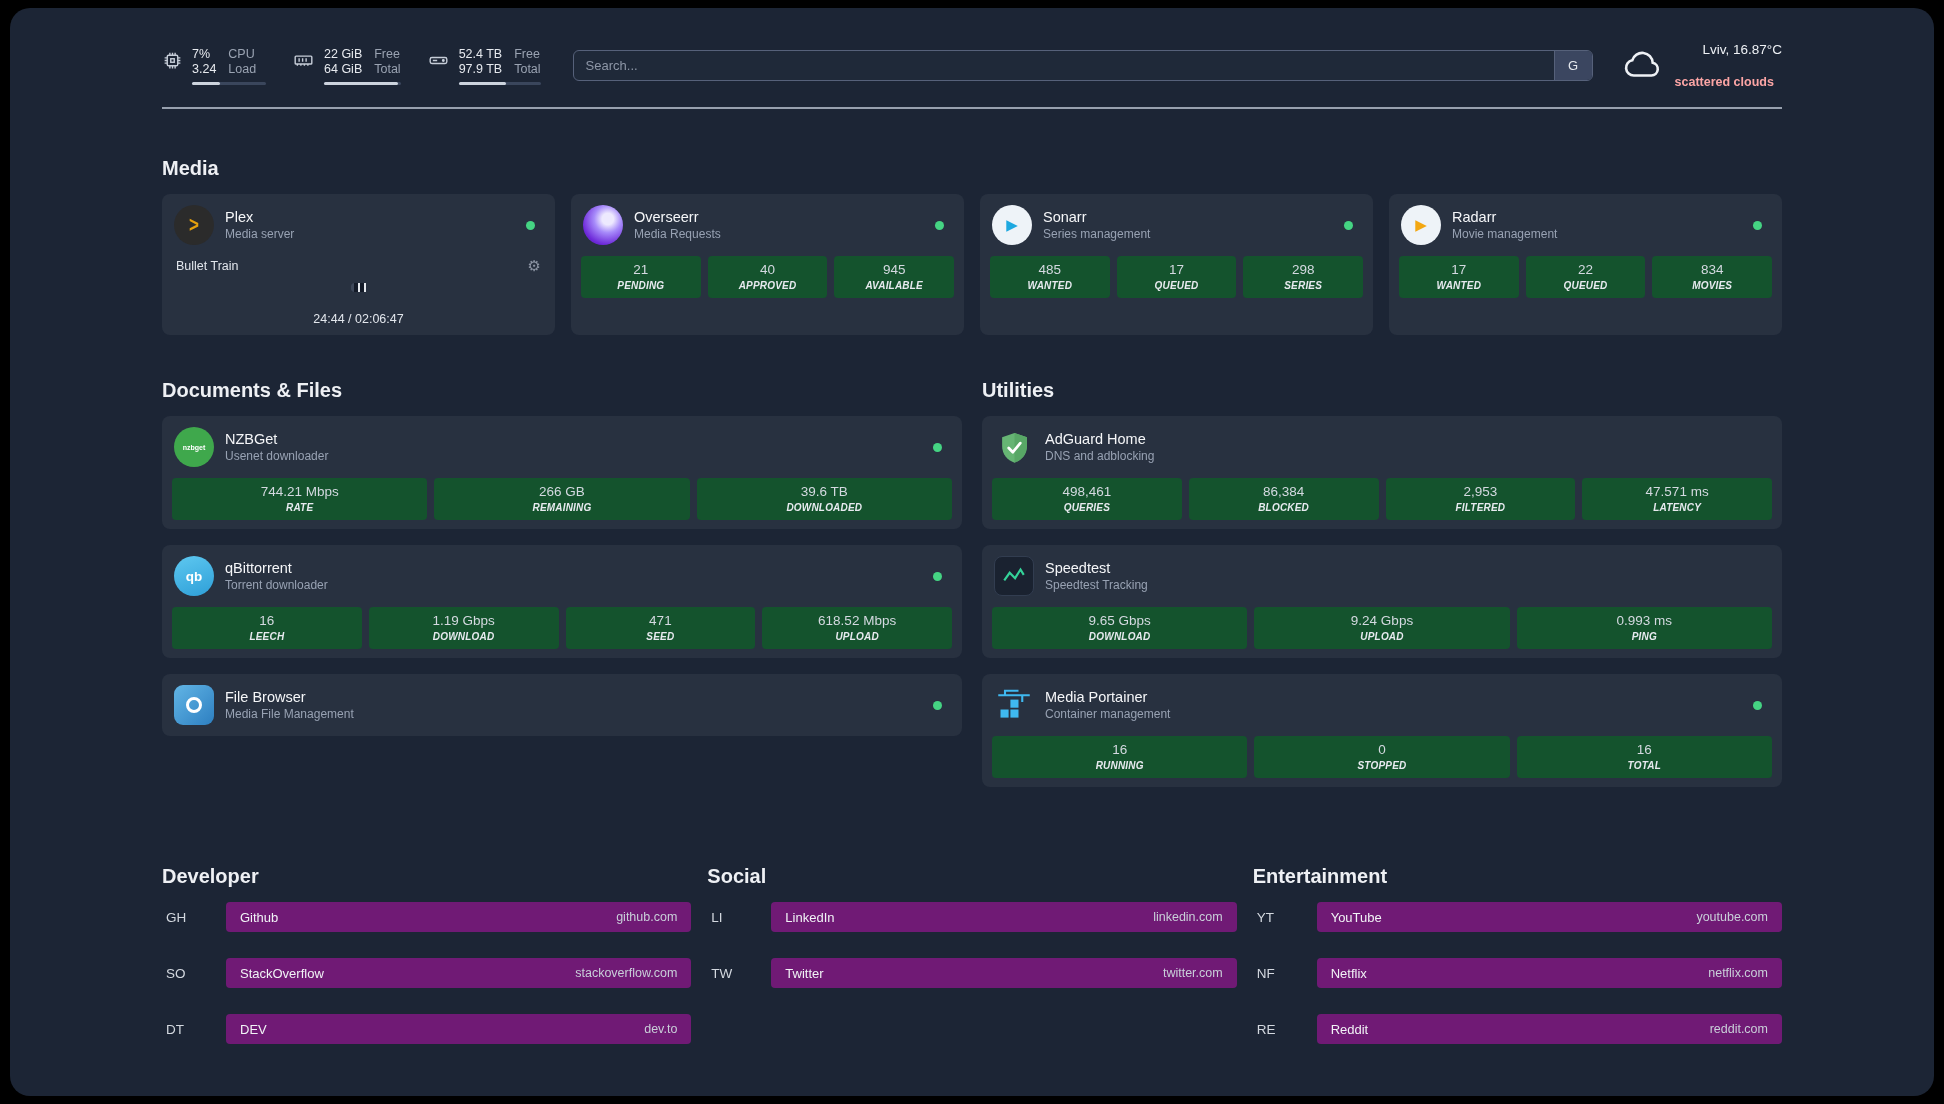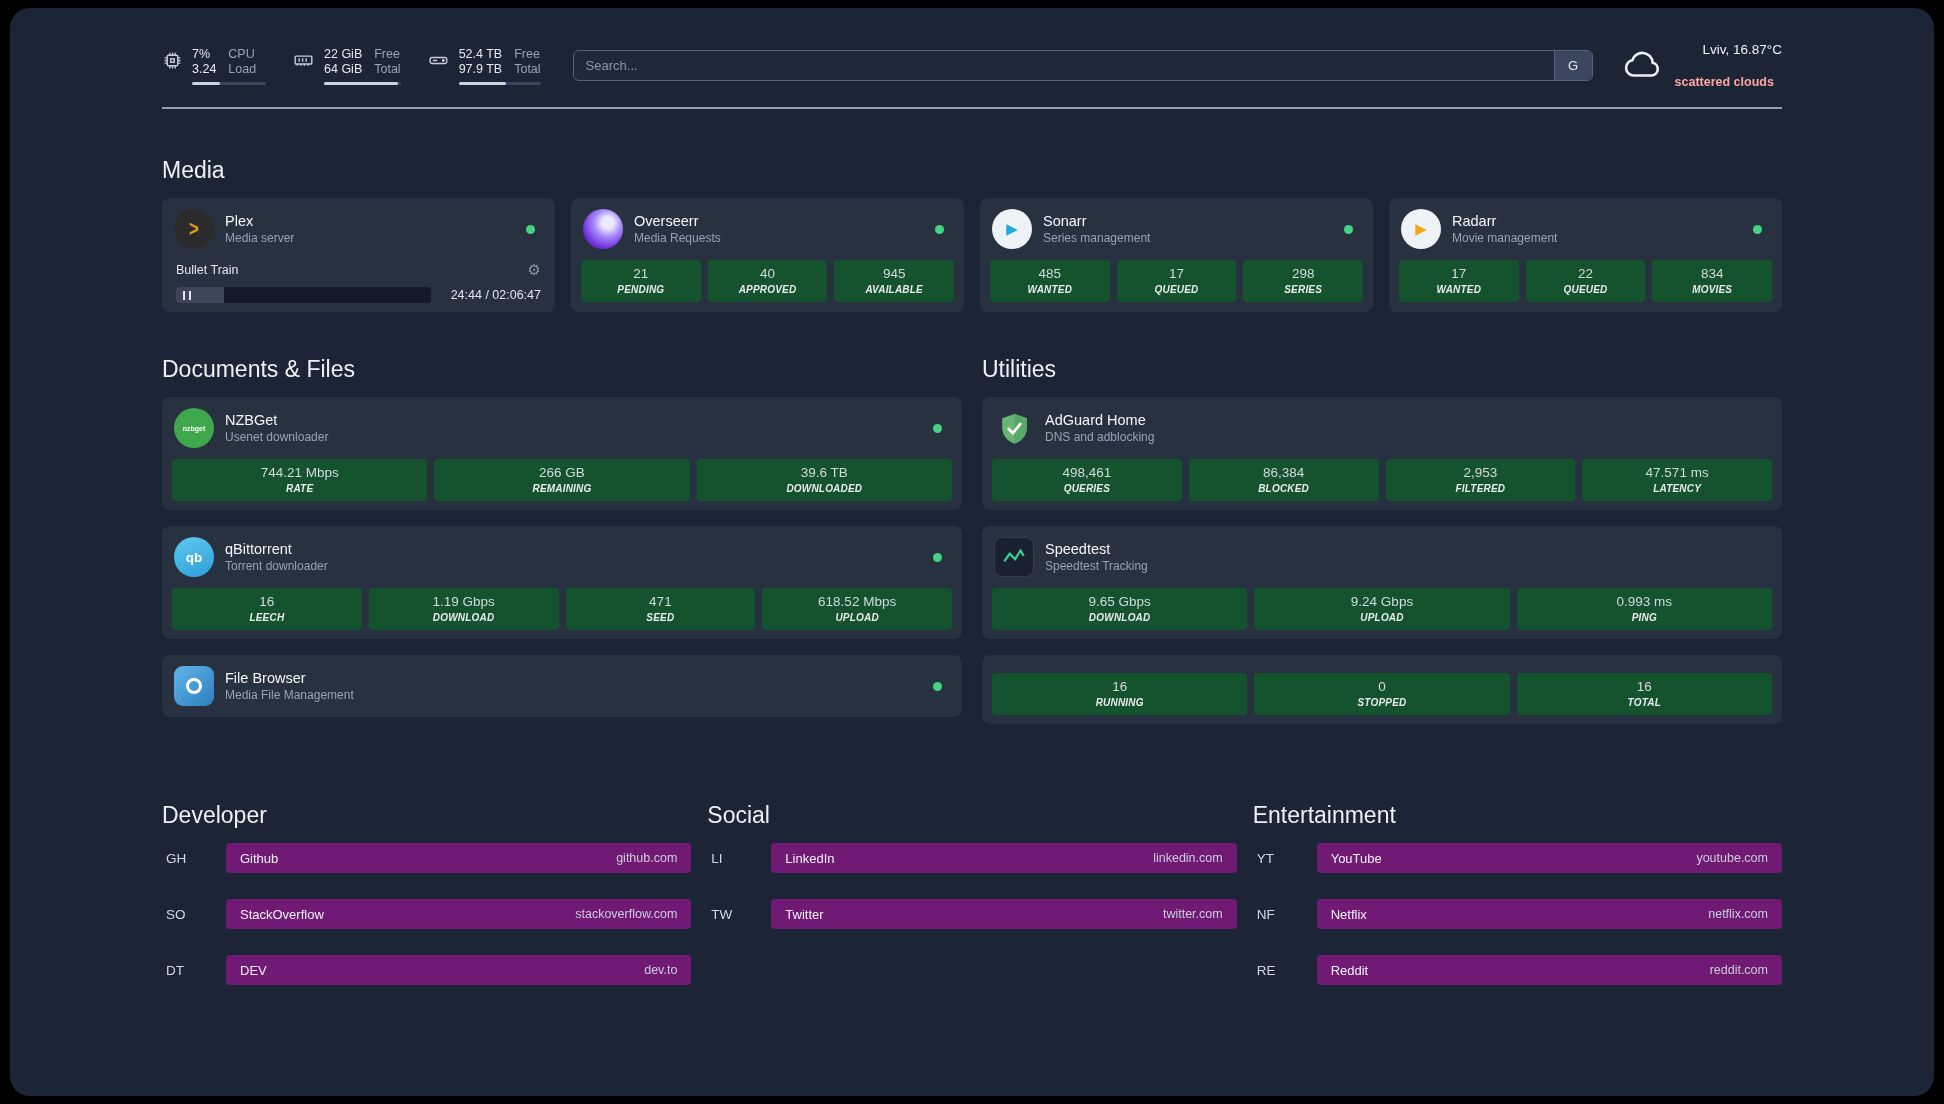--- a/index.html
+++ b/index.html
@@ -23,21 +23,21 @@
   .search-input::placeholder { color:#8d96a6; }
   .g-btn { position:absolute; top:1px; right:1px; bottom:1px; width:38px; background:#3b4660; border-left:1px solid #56617a; border-radius:0 5px 5px 0; display:flex; align-items:center; justify-content:center; color:#e7eaef; font-size:13px; cursor:pointer; }
 
   .weather { display:flex; align-items:center; gap:12px; }
   .w-loc { color:#eef1f5; font-size:13.5px;margin-left:28px; }
   .w-cond { color:#fca5a5; font-size:12.5px; margin-top:18px;font-weight:bold; }
 
   .divider { margin-top:18px; border-bottom:2px solid #97a0ae; }
 
   
-  h2.sec { font-size:23px; font-weight:400; color:#eef0f4; margin:0 0 14px; }
+  h2.sec { font-size:20px; font-weight:700; color:#eef0f4; margin:0 0 14px; }
   .media-sec { margin-top:48px; }
   .grid4 { display:grid; grid-template-columns:repeat(4,1fr); gap:16px; }
   .twocol { display:grid; grid-template-columns:1fr 1fr; gap:20px; margin-top:44px; align-items:start; }
 
   .card { background:#283140; border-radius:8px; padding:9px 10px; margin-bottom:16px; }
   .grid4 .card { margin-bottom:0; }
   .svc-head { display:flex; align-items:center; gap:11px; padding:2px 2px; cursor:pointer; }
   .svc-name { font-size:14.5px; color:#f5f6f8; }
   .svc-desc { font-size:12px; color:#98a2b3; margin-top:2px; }
   .dot { width:9px; height:9px; border-radius:50%; margin-left:auto; margin-right:8px; flex:none; }
@@ -57,21 +57,21 @@
   .ic-radarr { background:#eef3f8; color:#f3a712; font-size:15px; }
   .ic-nzbget { background:#3fa84c; color:#fff; font-size:7px; font-weight:700; }
   .ic-qb { background:linear-gradient(160deg,#5ec8f0,#2e9fd8); color:#fff; font-weight:700; font-size:13.5px; }
   .ic-fb { background:linear-gradient(135deg,#62b5e5,#2d7fc1); border-radius:9px; }
   .ic-fb i { display:block; width:16px; height:16px; border:3px solid #fff; border-radius:50%; }
   .ic-speedtest { background:#1a2230; border-radius:8px; border:1px solid #323d50; }
 
   
   .plex-now { display:flex; justify-content:space-between; align-items:center; margin:10px 4px 8px; font-size:12.5px; color:#e2e6ec; }
   .gear { color:#8b93a2; font-size:15px; cursor:pointer; }
-  .plex-row { display:flex; align-items:center; gap:20px; margin:0 4px; }
+  .plex-row { display:flex; align-items:center; gap:20px; margin:0 4px;flex-direction:column; }
   .plex-bar { flex:1; height:16px; background:#131a28; border-radius:3px; position:relative; display:flex; align-items:center; }
   .plex-fill { position:absolute; left:0; top:0; bottom:0; background:#3d4759; border-radius:3px 0 0 3px; }
   .pause-icon { width:8px; height:9px; border-left:2.5px solid #e5e8ed; border-right:2.5px solid #e5e8ed; margin-left:7px; position:relative; z-index:1; }
   .plex-time { font-size:12.5px; color:#e2e6ec; white-space:nowrap; }
 
   
   .bmrow { display:grid; grid-template-columns:repeat(3,1fr); gap:16px; margin-top:62px; }
   .bm-item { display:flex; align-items:center; gap:28px; margin-bottom:26px; cursor:pointer; }
   .bm-abbr { width:36px; text-align:left; padding-left:4px; color:#d3d8df; font-size:13.5px; flex:none; }
   .bm-strip { flex:1; background:#701a75; border-radius:4px; height:30px; display:flex; align-items:center; justify-content:space-between; padding:0 14px; }
@@ -425,20 +425,39 @@
                 <div class="stat-label">UPLOAD</div>
               </div>
           <div class="stat">
                 <div class="stat-value">0.993 ms</div>
                 <div class="stat-label">PING</div>
               </div>
         </div>
       </div>
 
       <div class="card">
+        <div class="svc-head">
+          <div class="ic">
+            <svg width="36" height="36" viewBox="0 0 24 24">
+                  <g fill="#3fb9f0">
+                    <rect x="3" y="15" width="5.4" height="5.4"></rect>
+                    <rect x="9.6" y="15" width="5.4" height="5.4"></rect>
+                    <rect x="9.6" y="8.4" width="5.4" height="5.4"></rect>
+                  </g>
+                  <g stroke="#3fb9f0" stroke-width="1.4" fill="none">
+                    <path d="M1.5 5.5h21M17.5 5.5v4.5M6 5.5V2.5h9"></path>
+                  </g>
+                </svg>
+          </div>
+          <div>
+            <div class="svc-name">Media Portainer</div>
+            <div class="svc-desc">Container management</div>
+          </div>
+          <span class="dot" style="background:#45d483"></span>
+        </div>
         <div class="stats">
           <div class="stat">
                 <div class="stat-value">16</div>
                 <div class="stat-label">RUNNING</div>
               </div>
           <div class="stat">
                 <div class="stat-value">0</div>
                 <div class="stat-label">STOPPED</div>
               </div>
           <div class="stat">

